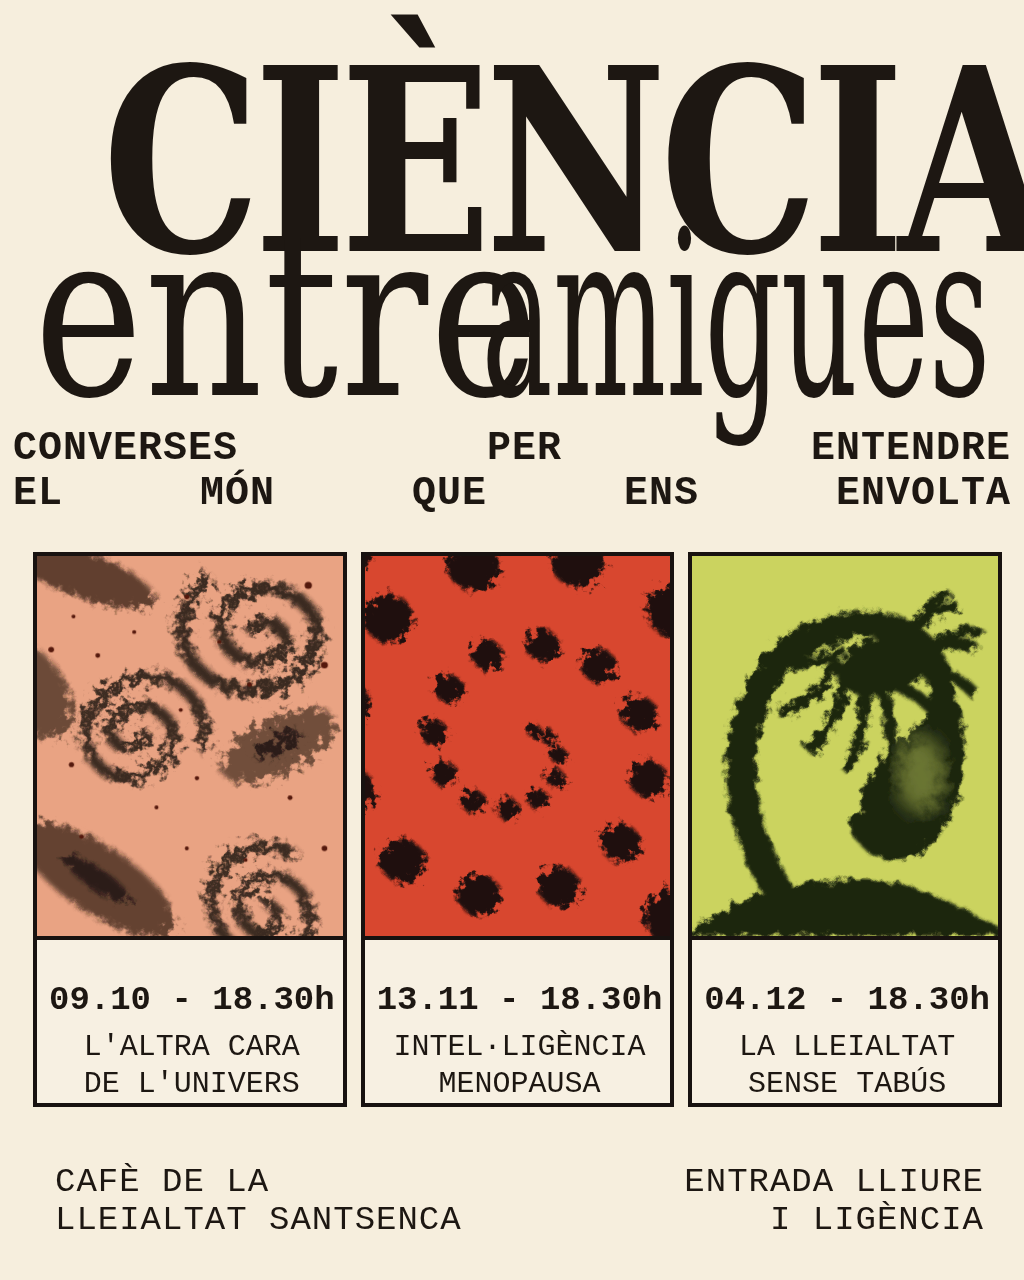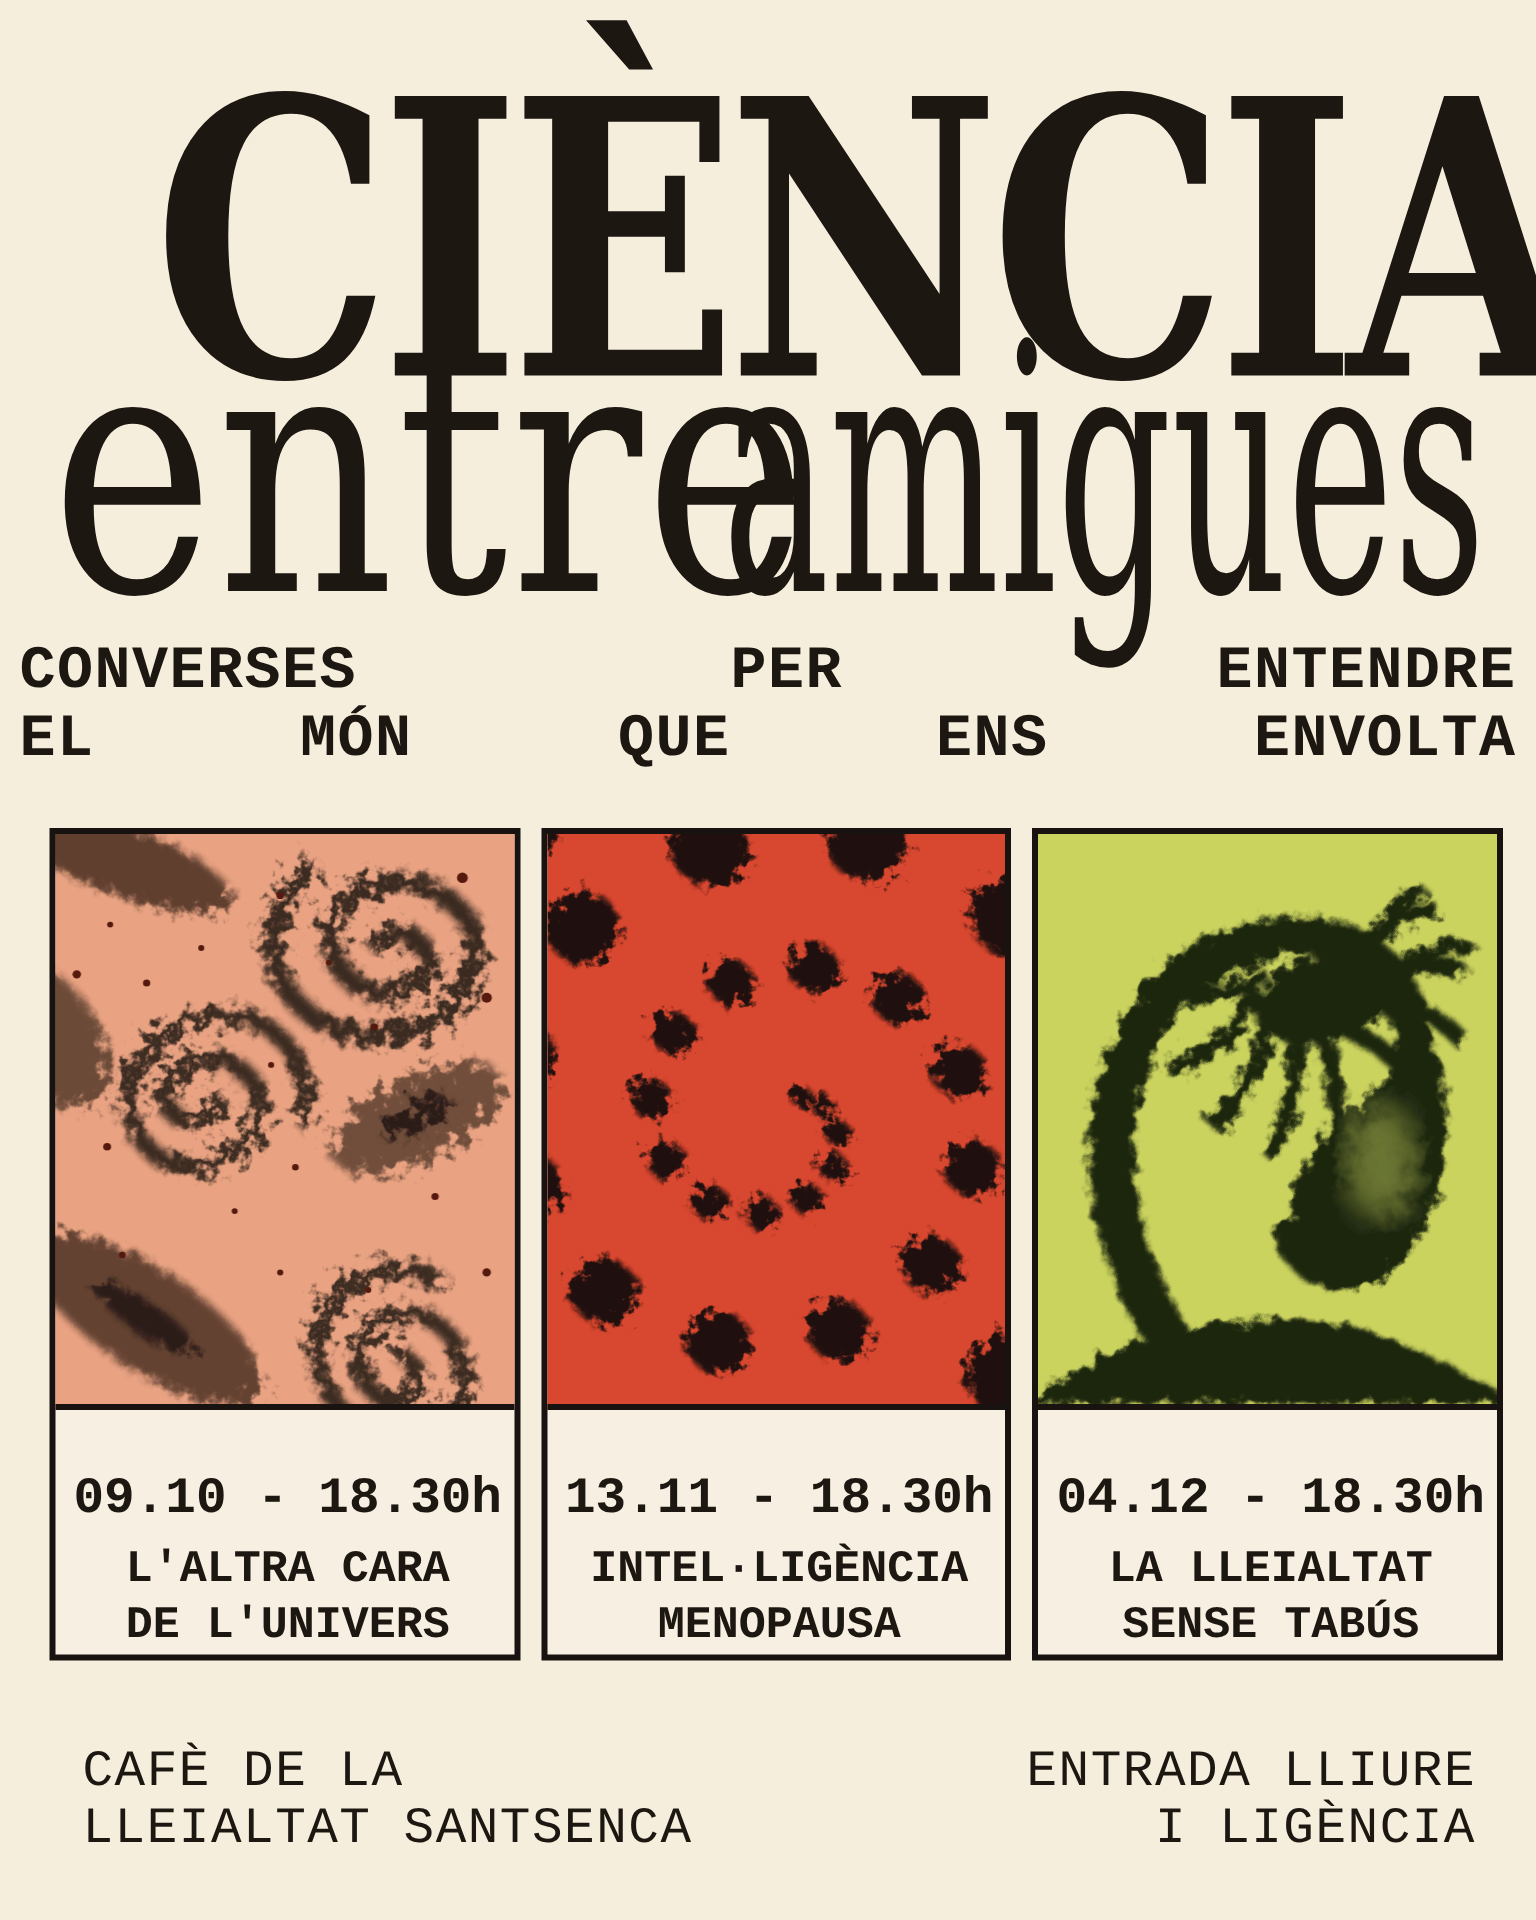--- a/index.html
+++ b/index.html
@@ -61,21 +61,21 @@
   .card-info { flex:1; padding:14px 8px 0 12px;margin-top:28px; }
   .event-date {
     font-weight:700;
     font-size:34px;
     line-height:36px;
     white-space:nowrap;
   }
   .event-title {
     margin-top:11px;
     text-align:center;
-    font-weight:700;
+    font-weight:400;
     font-size:30px;
     line-height:37px;
   }
   
   .footer {
     margin-top:56px;
     padding:0 40px 0 55px;
     display:flex;
     justify-content:space-between;
     font-weight:400;

